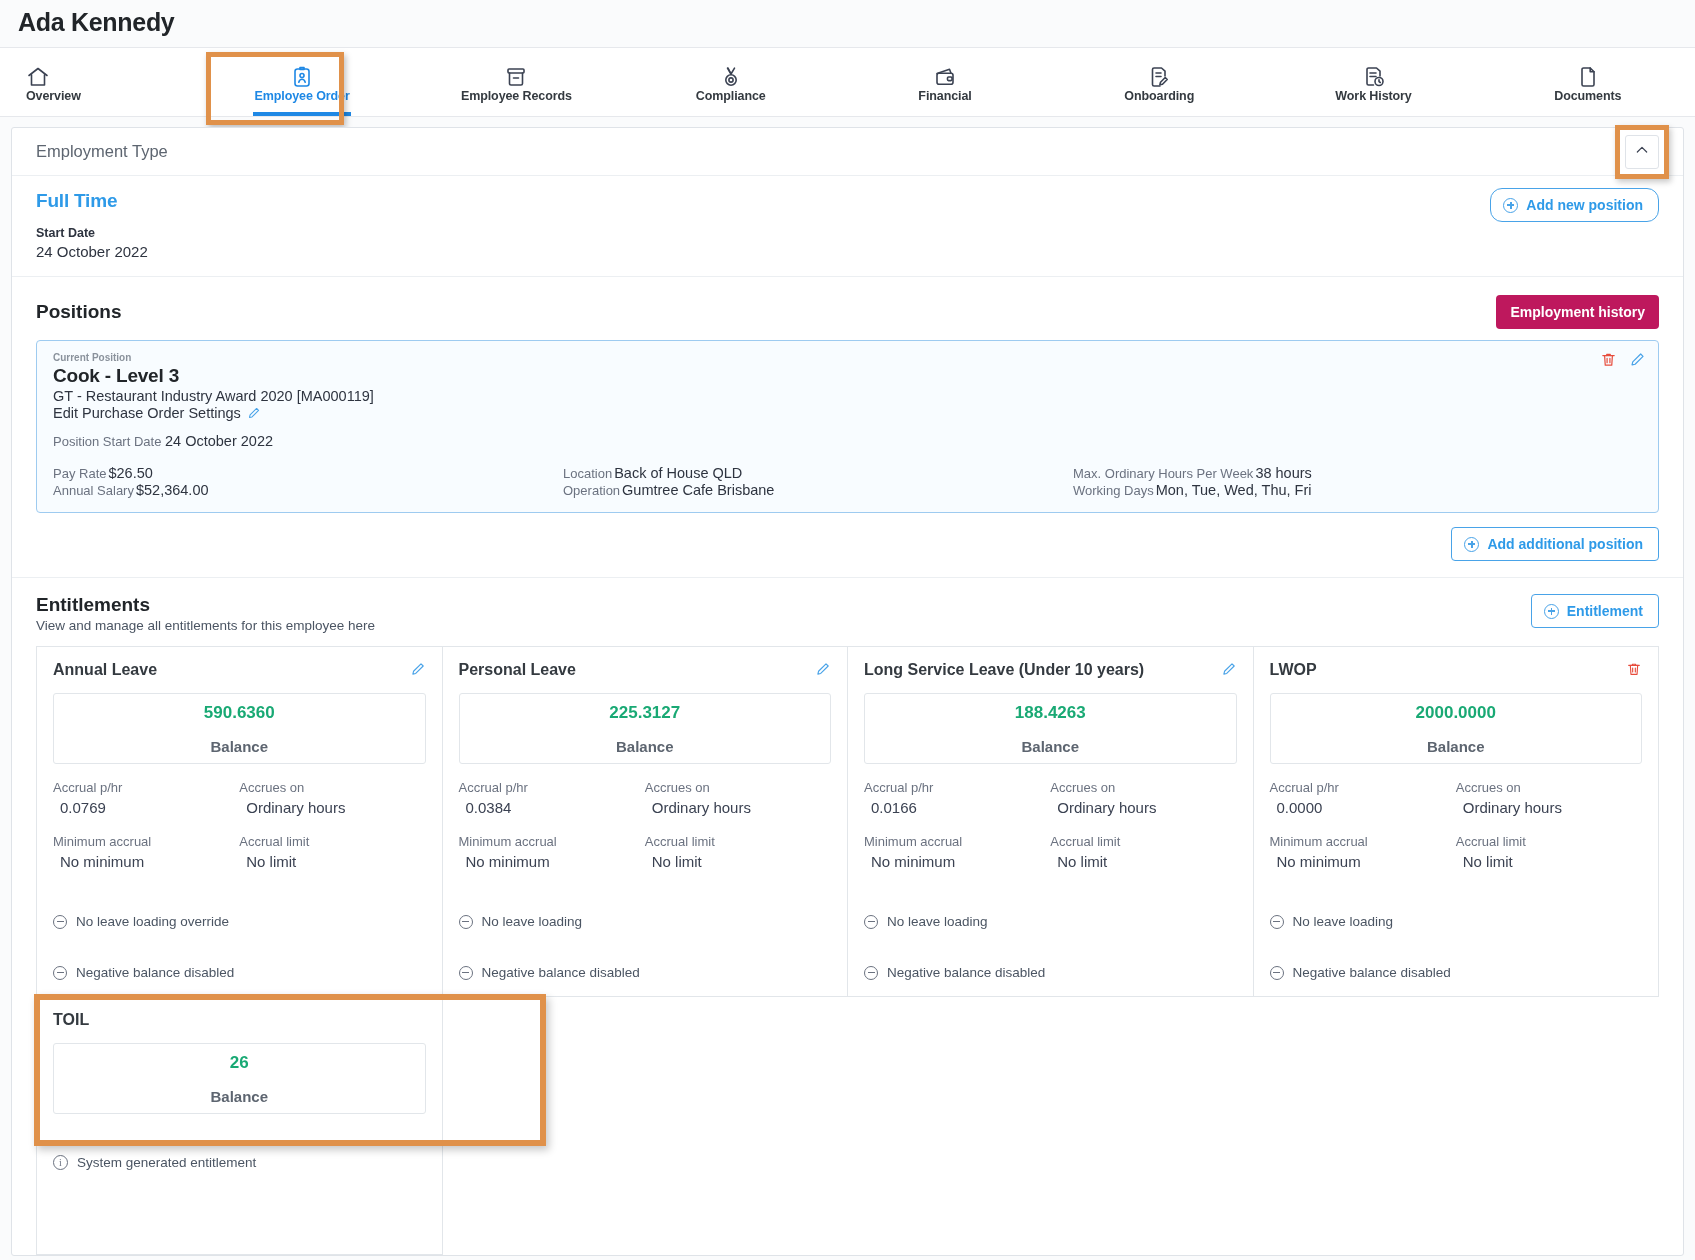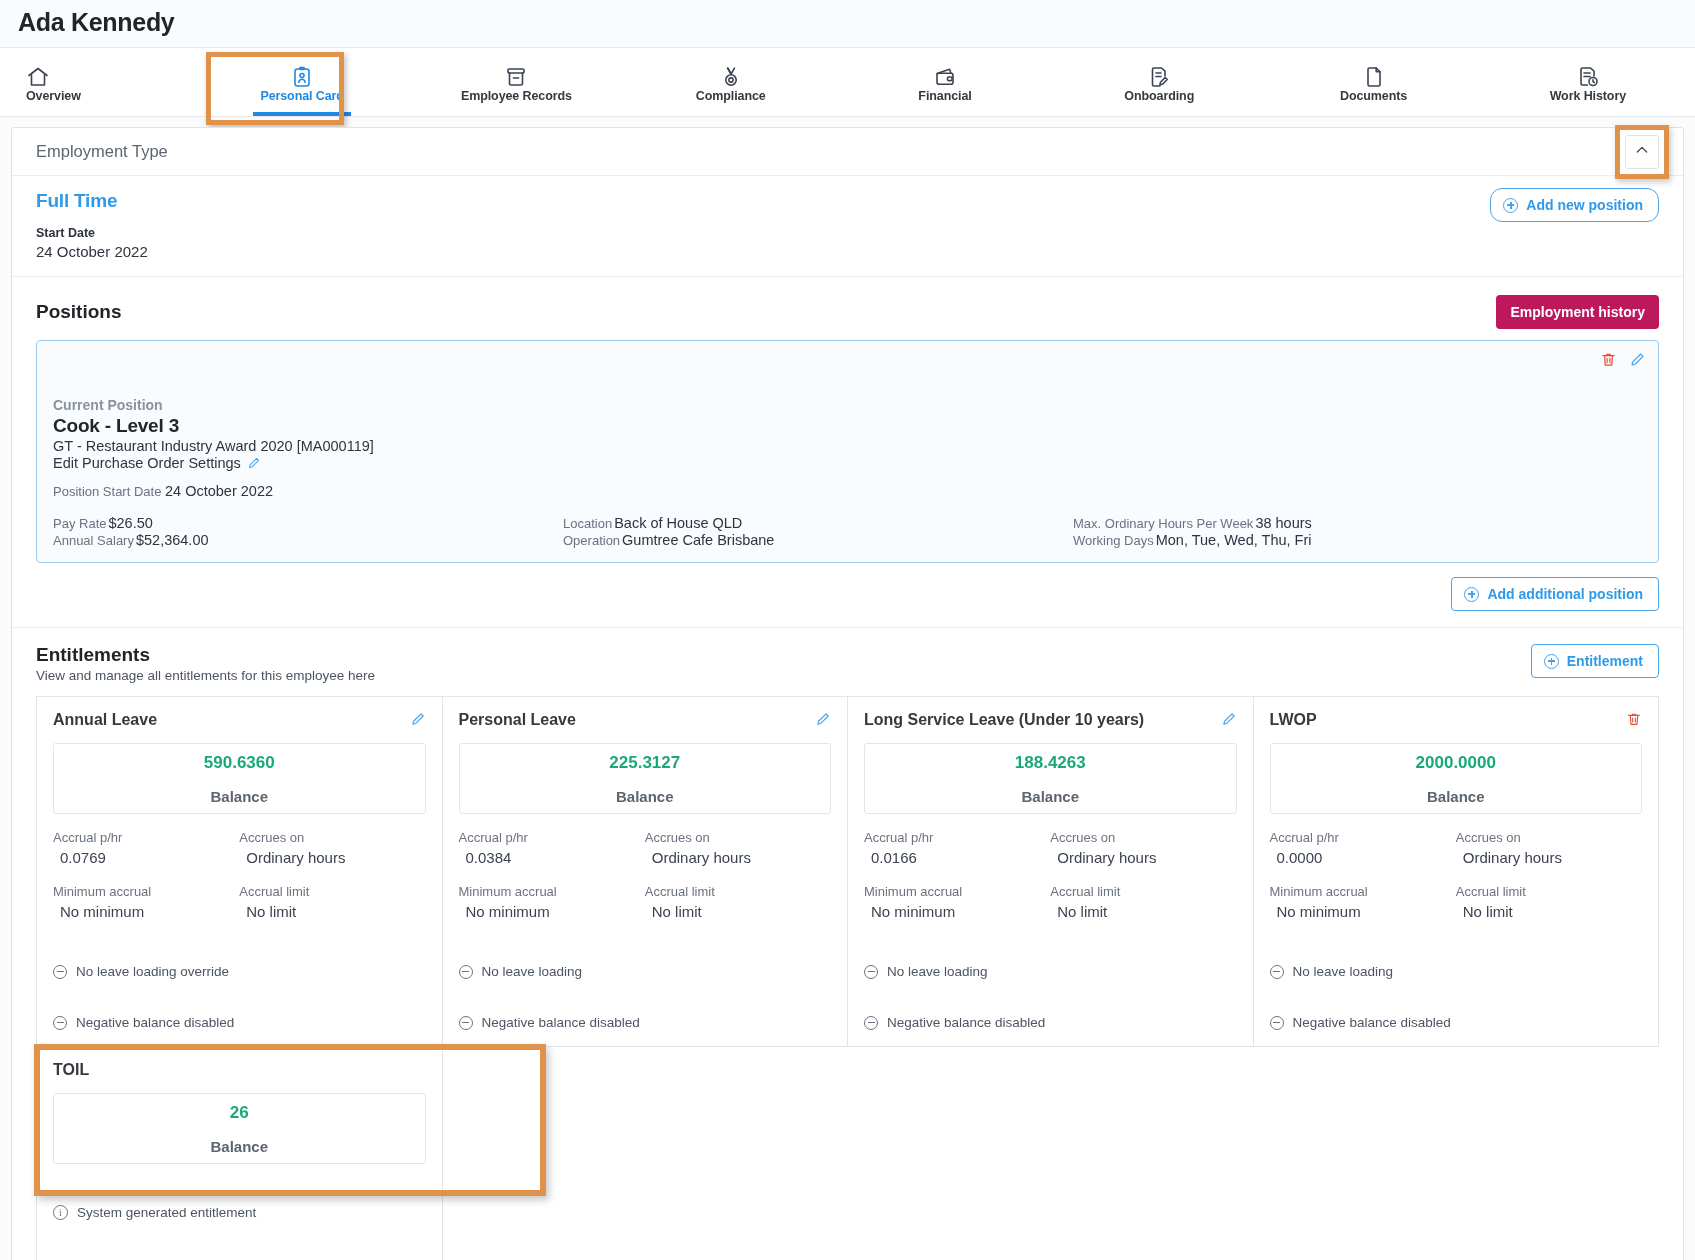--- a/index.html
+++ b/index.html
@@ -197,21 +197,21 @@
   }
 
   .position-card {
     margin: 11px 24px 0 24px;
     border: 1px solid #9ecbf0;
     border-radius: 4px;
     background: #f8fcff;
     padding: 11px 16px 14px 16px;
     position: relative;
   }
-  .pos-current { font-size: 14px; font-weight: bold; color: #8a929c; margin-top: 45px; }
+  .pos-current { font-size: 10px; font-weight: bold; color: #8a929c; }
   .pos-name { font-size: 19px; font-weight: bold; color: #212529; margin-top: 2px; letter-spacing: -0.2px;}
   .pos-award { font-size: 14.5px; color: #2e3440; margin-top: 1px; }
   .pos-po {
     font-size: 14.5px; color: #2e3440; margin-top: 1px;
     display: flex; align-items: center; gap: 6px;
   }
   .pos-startdate { font-size: 13px; color: #6b7280; margin-top: 12px; }
   .pos-startdate b { font-size: 14.5px; color: #2e3440; font-weight: normal; }
   .pos-grid {
     display: grid;
@@ -356,21 +356,21 @@
 
     <div class="tab active">
       <span class="tab-icon">
         <svg width="24" height="24" viewBox="0 0 24 24" fill="none" stroke="currentColor" stroke-width="1.6" stroke-linecap="round" stroke-linejoin="round">
             <rect x="5" y="4" width="14" height="17" rx="2.5"></rect>
             <path d="M10 2.5h4v2h-4z"></path>
             <circle cx="12" cy="10.5" r="2"></circle>
             <path d="M8.8 17.2c.5-2 1.8-3 3.2-3s2.7 1 3.2 3"></path>
           </svg>
       </span>
-      <span class="tab-label">Personal Card</span>
+      <span class="tab-label">Employee Order</span>
     </div>
 
     <div class="tab">
       <span class="tab-icon">
         <svg width="24" height="24" viewBox="0 0 24 24" fill="none" stroke="currentColor" stroke-width="1.6" stroke-linecap="round" stroke-linejoin="round">
             <rect x="4" y="4" width="16" height="4" rx="1"></rect>
             <path d="M5.5 8v10.5a1.5 1.5 0 0 0 1.5 1.5h10a1.5 1.5 0 0 0 1.5-1.5V8"></path>
             <path d="M9.5 13h5"></path>
           </svg>
       </span>
@@ -407,37 +407,37 @@
             <path d="M9 8h5M9 11.5h5"></path>
             <path d="M20.2 14.5 15.5 19.2l-2.6.6.6-2.6 4.7-4.7z"></path>
           </svg>
       </span>
       <span class="tab-label">Onboarding</span>
     </div>
 
     <div class="tab">
       <span class="tab-icon">
         <svg width="24" height="24" viewBox="0 0 24 24" fill="none" stroke="currentColor" stroke-width="1.6" stroke-linecap="round" stroke-linejoin="round">
-            <path d="M14.2 3H7.5A1.5 1.5 0 0 0 6 4.5v15A1.5 1.5 0 0 0 7.5 21h9a1.5 1.5 0 0 0 1.5-1.5V6.8z"></path>
-            <path d="M14.2 3v3.8H18"></path>
-          </svg>
-      </span>
-      <span class="tab-label">Documents</span>
-    </div>
-
-    <div class="tab">
-      <span class="tab-icon">
-        <svg width="24" height="24" viewBox="0 0 24 24" fill="none" stroke="currentColor" stroke-width="1.6" stroke-linecap="round" stroke-linejoin="round">
             <path d="M18 11V6.2L14.5 3H6.5A1.5 1.5 0 0 0 5 4.5v14A1.5 1.5 0 0 0 6.5 20h5"></path>
             <path d="M8 8h6M8 11.5h6"></path>
             <circle cx="17" cy="16.5" r="4"></circle>
             <path d="M17 14.7v1.9l1.3.9"></path>
           </svg>
       </span>
       <span class="tab-label">Work History</span>
+    </div>
+
+    <div class="tab">
+      <span class="tab-icon">
+        <svg width="24" height="24" viewBox="0 0 24 24" fill="none" stroke="currentColor" stroke-width="1.6" stroke-linecap="round" stroke-linejoin="round">
+            <path d="M14.2 3H7.5A1.5 1.5 0 0 0 6 4.5v15A1.5 1.5 0 0 0 7.5 21h9a1.5 1.5 0 0 0 1.5-1.5V6.8z"></path>
+            <path d="M14.2 3v3.8H18"></path>
+          </svg>
+      </span>
+      <span class="tab-label">Documents</span>
     </div>
 
     <div class="tab-highlight" style="left:206px; top:52px; width:138px; height:73px;"></div>
   </div>
 
   <div class="panel">
 
     <div class="emp-type-row">
       <div class="emp-type-label">Employment Type</div>
       <div class="collapse-wrap">

